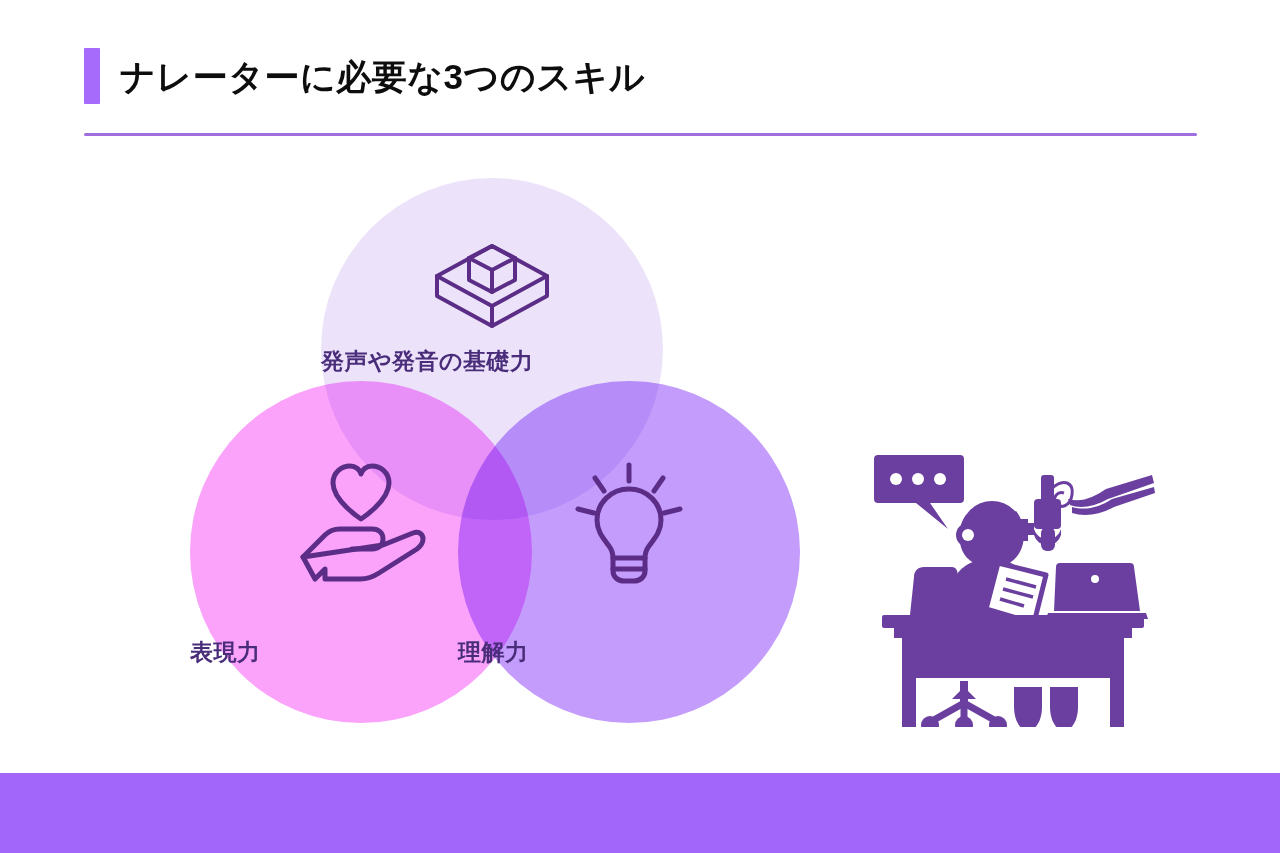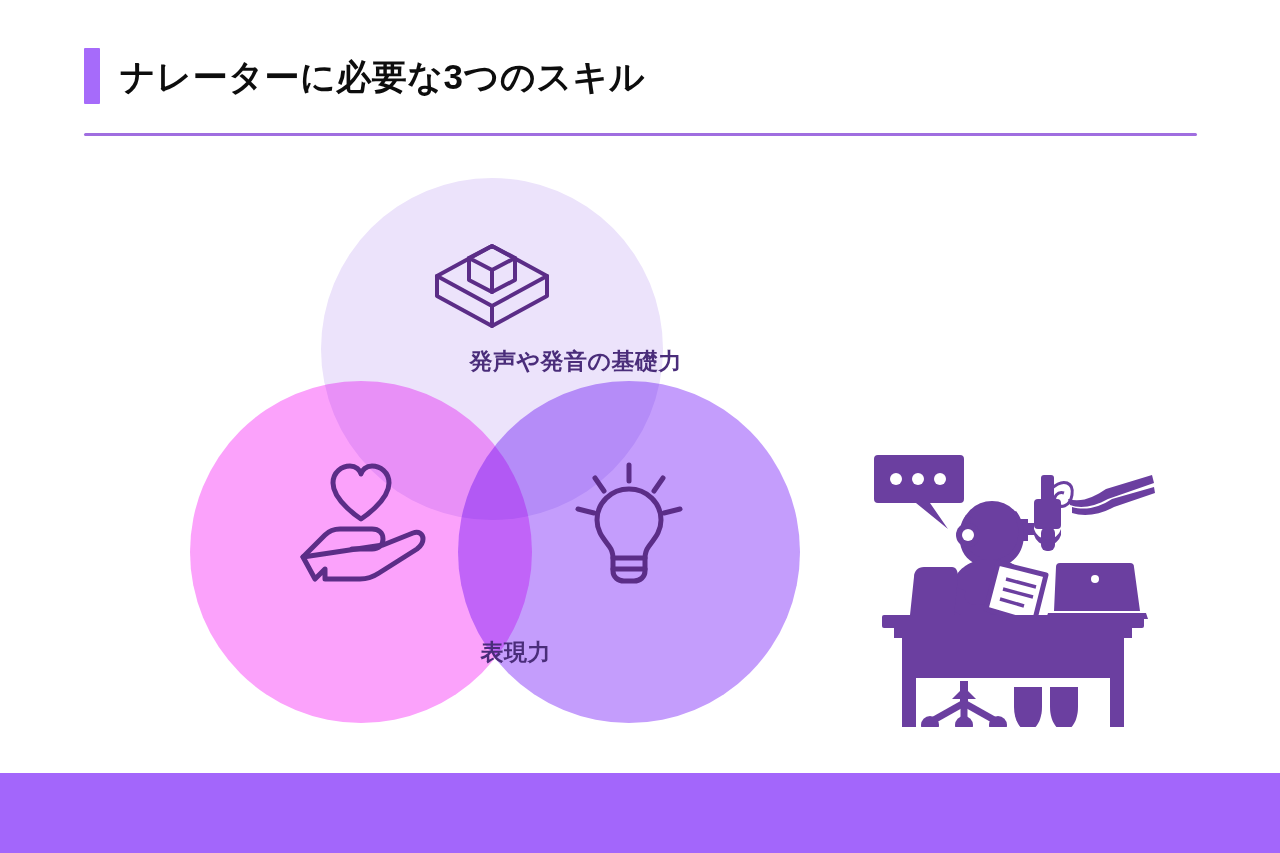--- a/index.html
+++ b/index.html
@@ -116,26 +116,25 @@
   }
 
   #venn-content-top .venn-icon { top: 46px; }
   #venn-content-left .venn-icon { top: 80px; }
   #venn-content-right .venn-icon { top: 78px; }
 
   .venn-label {
     position: absolute;
     left: 0;
     width: 342px;
-    text-align: right;
+    text-align: left;
     font-size: 23px;
     font-weight: bold;
     color: #4a2d7a;
     letter-spacing: 0.5px;
-    margin-left: 19px;
   }
 
   #venn-content-top .venn-label { top: 168px; }
   #venn-content-left .venn-label { top: 256px; }
   #venn-content-right .venn-label { top: 256px; }
 
   
   #narrator-illustration {
     position: absolute;
     left: 868px;
@@ -228,20 +227,21 @@
                  L80 99 C80 95 81 91 84 87
                  C89 80 96 73 96 61
                  C96 44 82 30 64 30 Z"></path>
 
         <path d="M48 99 L48 112 C48 118 53 122 59 122
                  L69 122 C75 122 80 118 80 112 L80 99"></path>
         <line x1="48" y1="110" x2="80" y2="110"></line>
       </svg>
     </span>
 
+    <span class="venn-label">理解力</span>
   </div>
 </div>
 
 <div id="narrator-illustration">
   <svg width="290" height="290" viewBox="0 0 290 290" fill="#6b3fa0">
 
     <g>
       <path d="M10 18 H92 A4 4 0 0 1 96 22 V62 A4 4 0 0 1 92 66 H62
                L80 92 L48 66 H10 A4 4 0 0 1 6 62 V22 A4 4 0 0 1 10 18 Z"></path>
       <circle cx="28" cy="42" r="6" fill="#ffffff"></circle>

